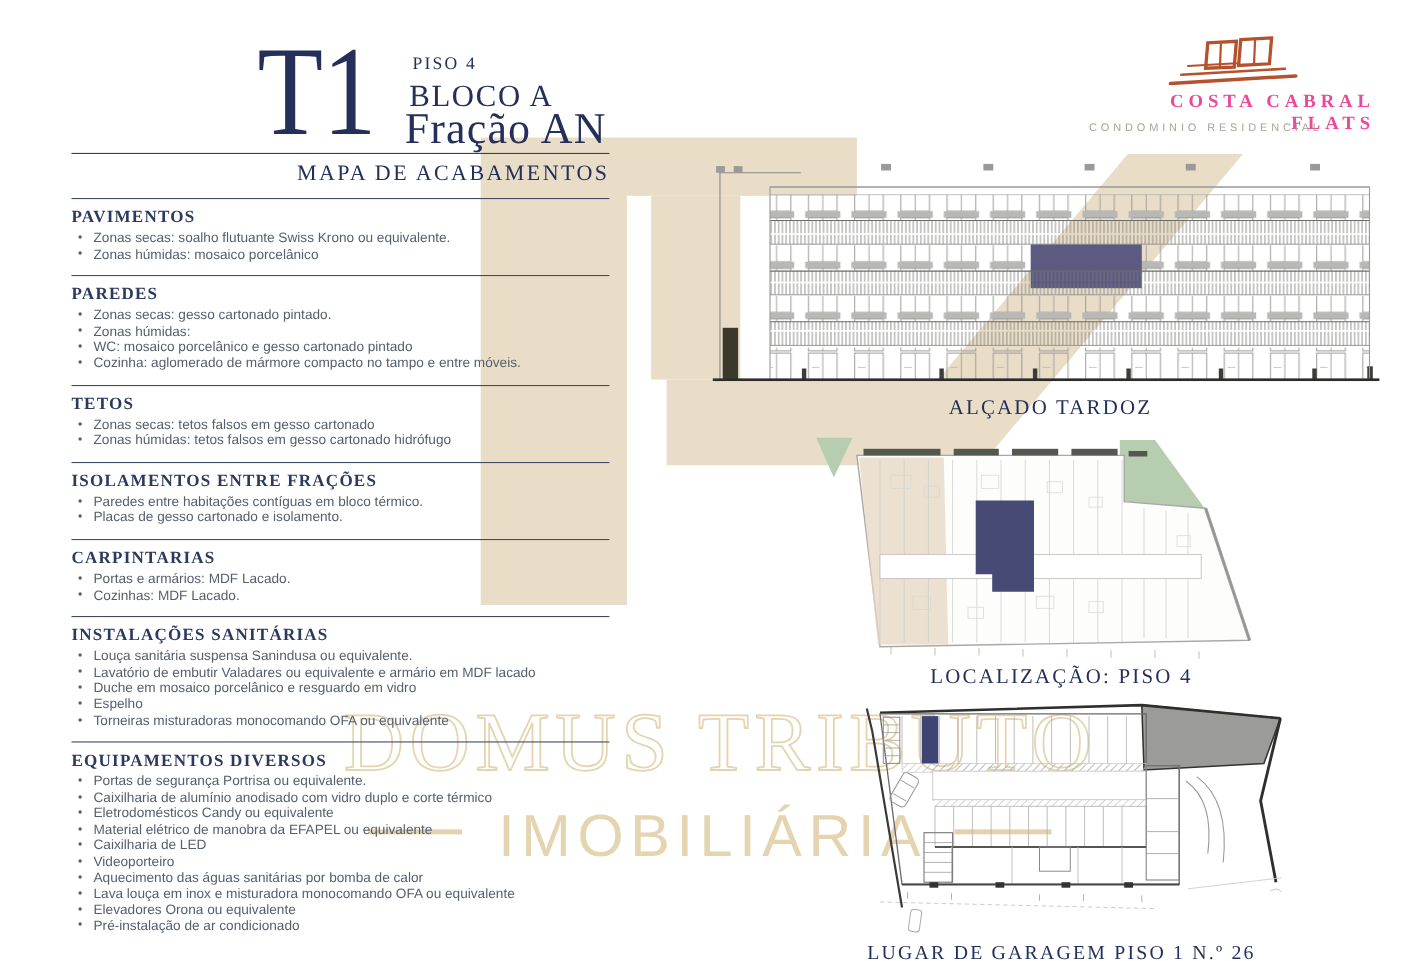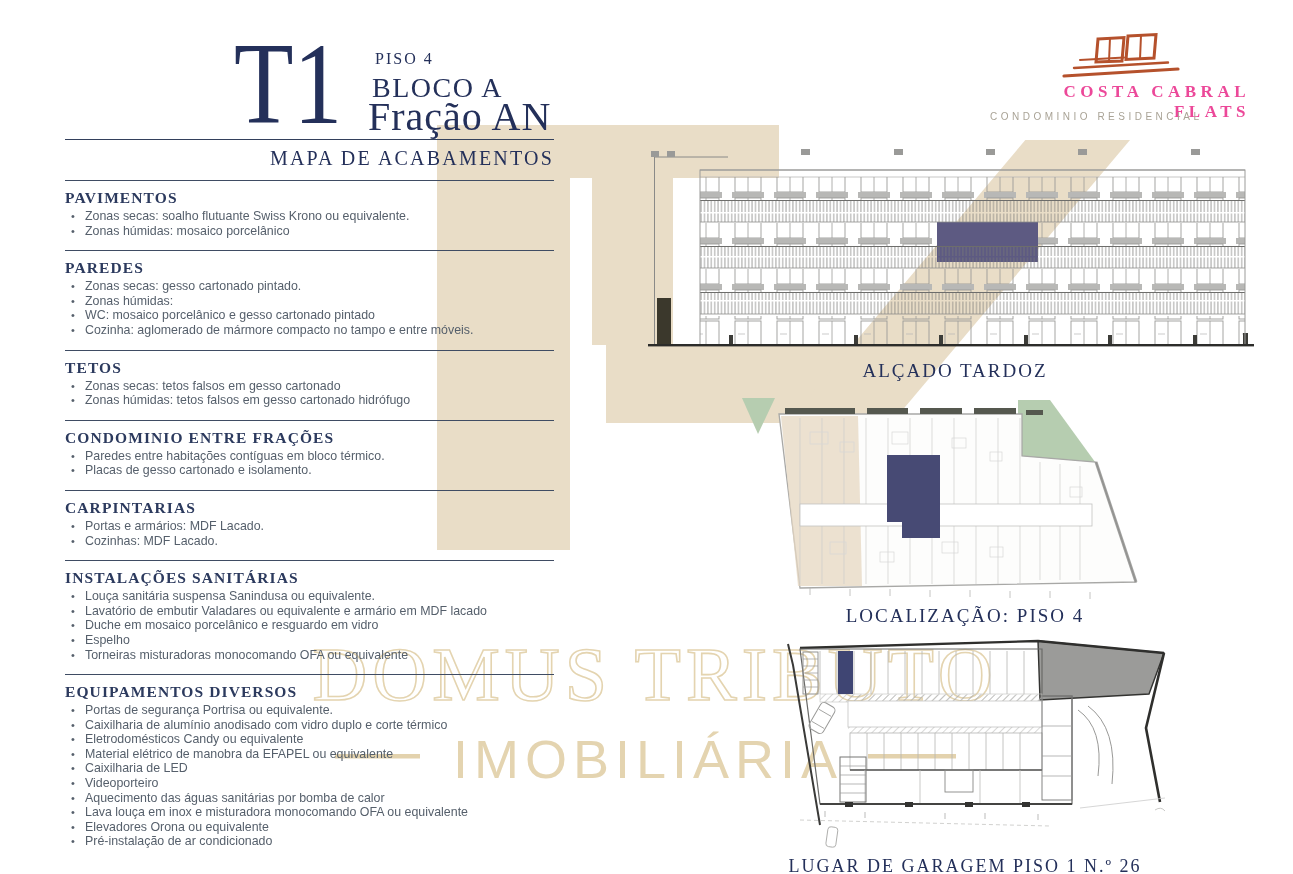--- a/index.html
+++ b/index.html
@@ -121,21 +121,21 @@
       <section class="spec">
         <div class="rule"></div>
         <h3 class="spec-title">TETOS</h3>
         <ul>
           <li>Zonas secas: tetos falsos em gesso cartonado</li>
           <li>Zonas húmidas: tetos falsos em gesso cartonado hidrófugo</li>
         </ul>
       </section>
       <section class="spec">
         <div class="rule"></div>
-        <h3 class="spec-title">CONDOMINIO ENTRE FRAÇÕES</h3>
+        <h3 class="spec-title">ISOLAMENTOS ENTRE FRAÇÕES</h3>
         <ul>
           <li>Paredes entre habitações contíguas em bloco térmico.</li>
           <li>Placas de gesso cartonado e isolamento.</li>
         </ul>
       </section>
       <section class="spec">
         <div class="rule"></div>
         <h3 class="spec-title">CARPINTARIAS</h3>
         <ul>
           <li>Portas e armários: MDF Lacado.</li>

